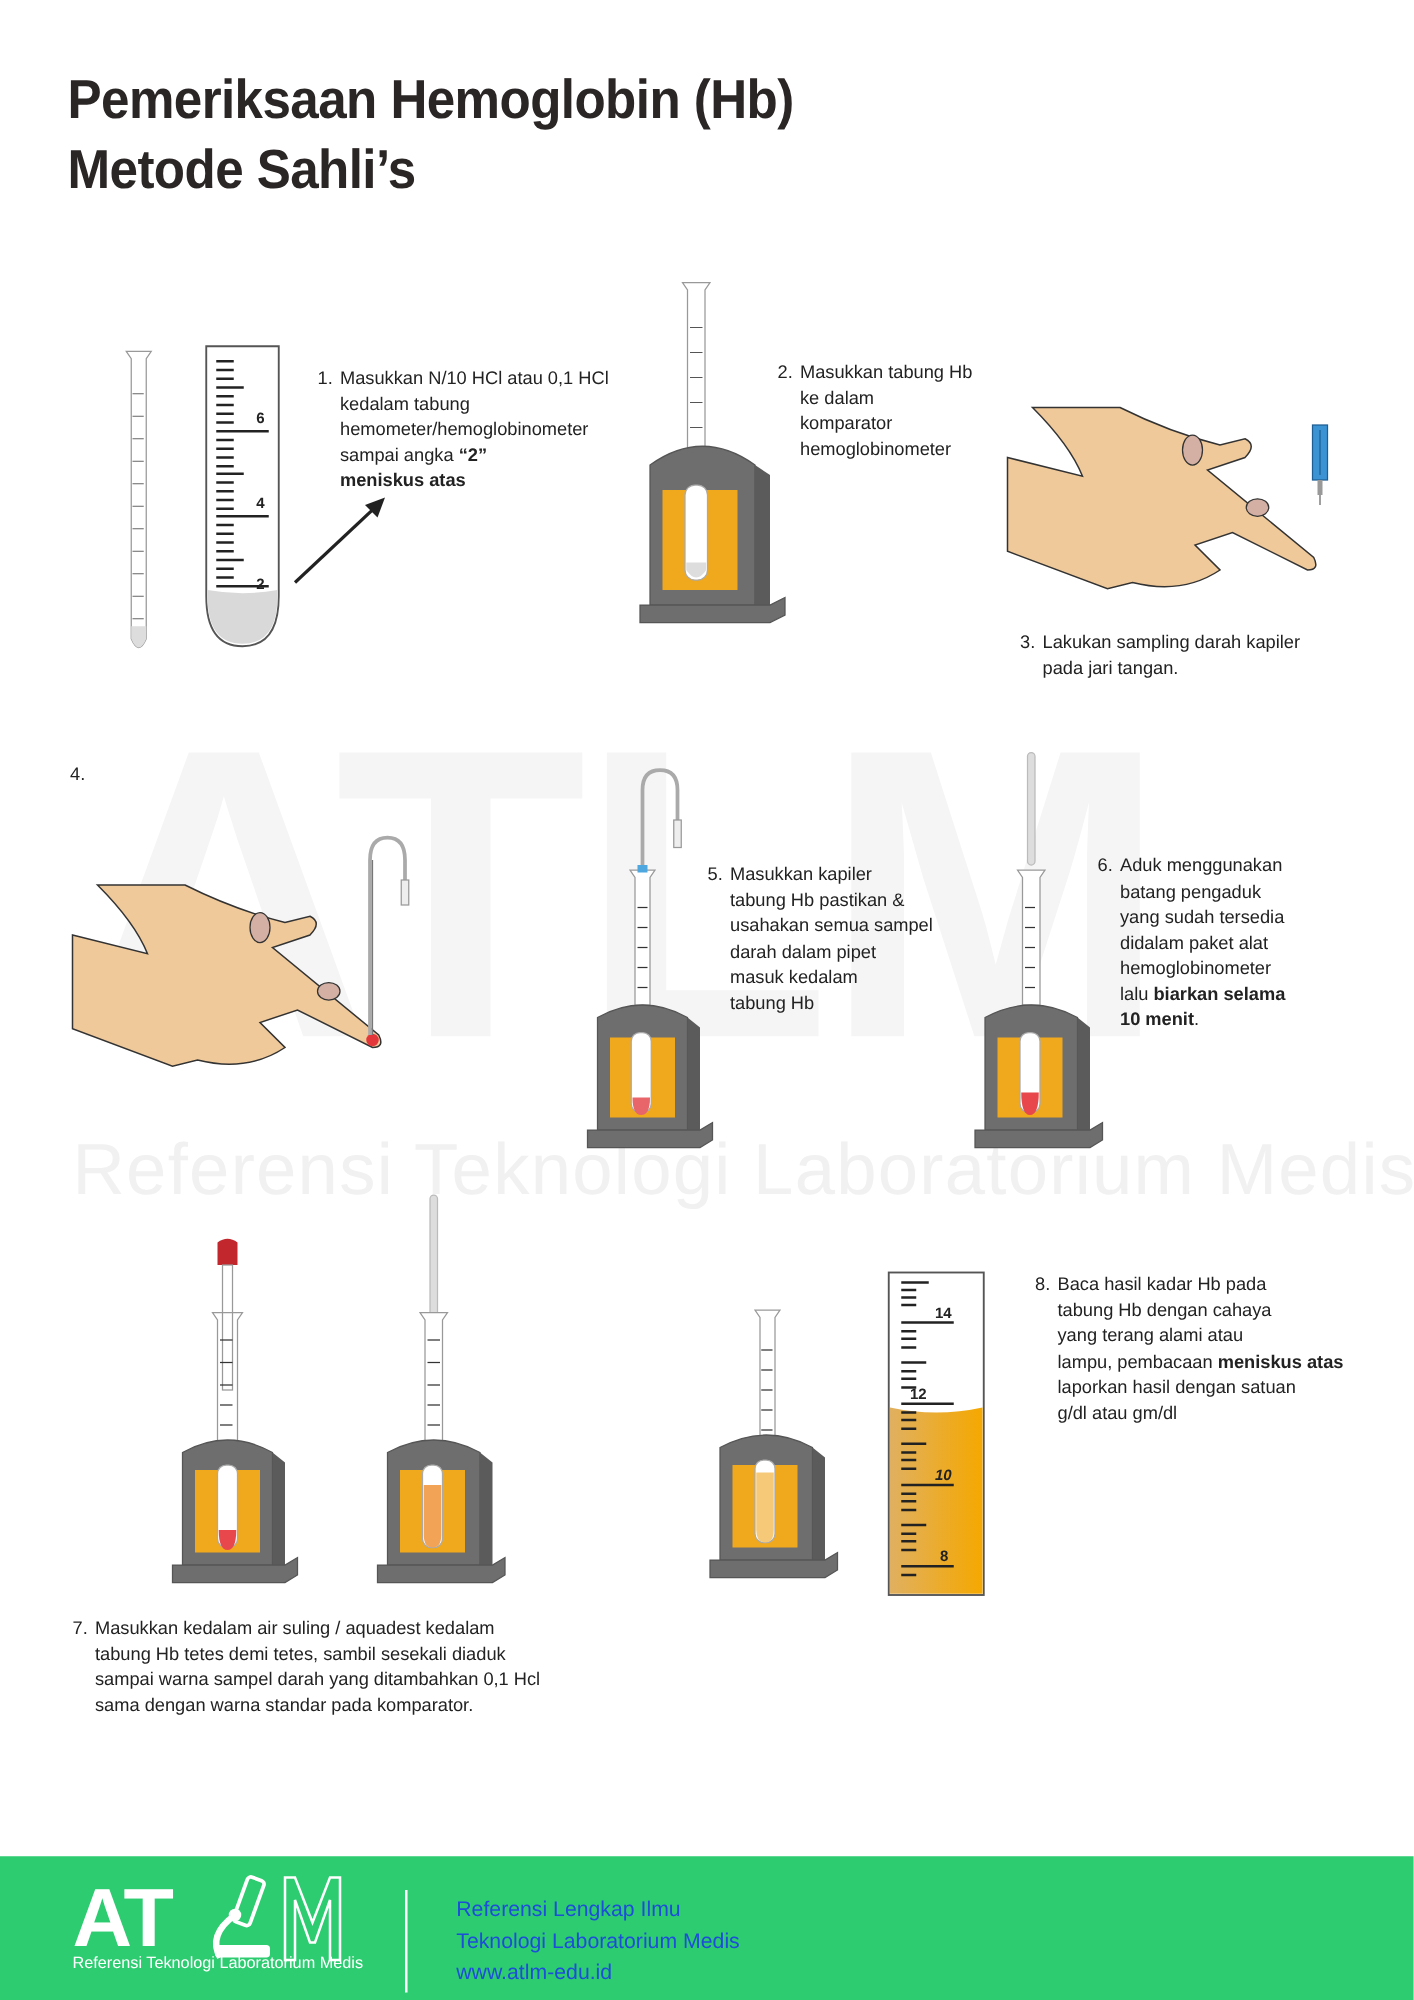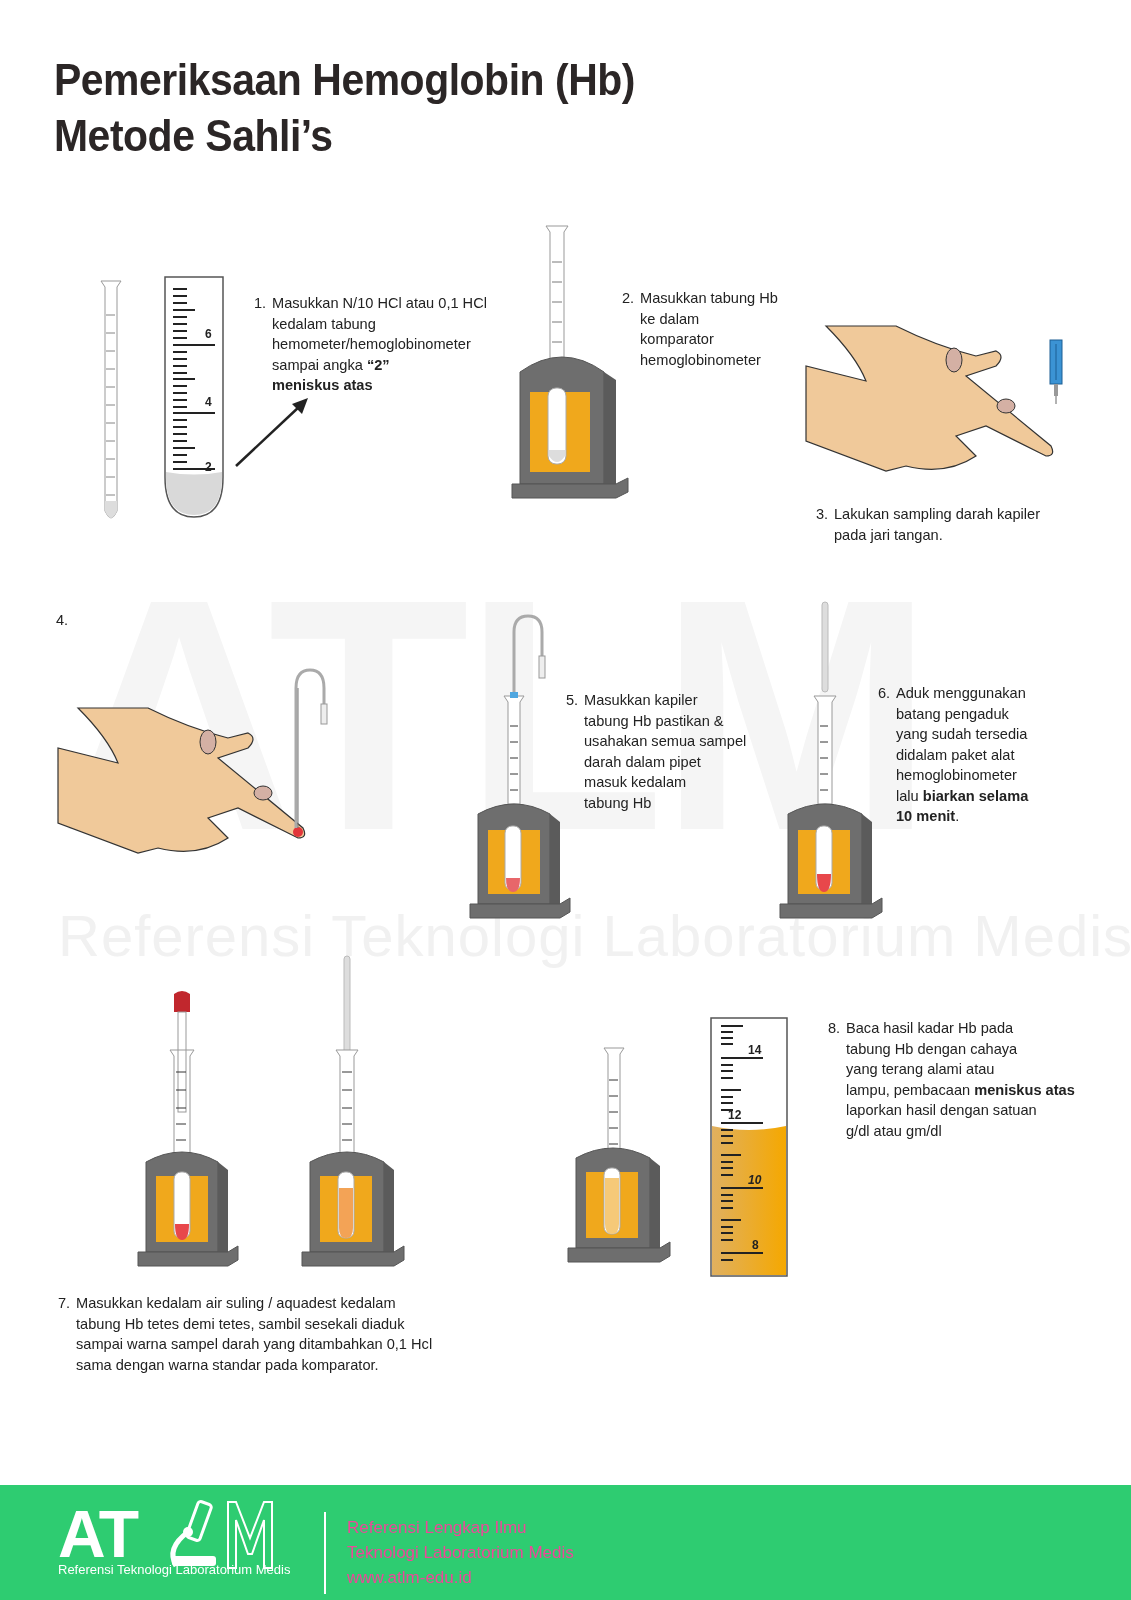--- a/index.html
+++ b/index.html
@@ -9,21 +9,21 @@
   .title { left:54px; top:52px; font-family:"Liberation Sans", sans-serif; font-weight:bold;
            font-size:44px; line-height:56px; color:#2b2626; letter-spacing:-0.5px; transform:scaleX(0.93); transform-origin:left top; }
   .step { font-size:14.6px; line-height:20.5px; color:#222; }
   .step .num { position:absolute; left:0; top:0; }
   .step .body { padding-left:18px; }
   .step b { font-weight:bold; }
   .wm-text { left:58px; top:902px; font-size:58px; color:#f1f1f1; letter-spacing:1px; white-space:nowrap; }
   .wm-big { left:60px; top:550px; font-size:330px; font-weight:bold; color:#f5f5f5; letter-spacing:-6px; white-space:nowrap; line-height:1; }
   .footer { left:0; top:1485px; width:1131px; height:115px; background:#2ecc71; }
   .ft-divider { left:324px; top:1512px; width:2px; height:82px; background:#ffffff; }
-  .ft-line { color:#ec4899; font-size:17px; line-height:25px; }
+  .ft-line { color:#1d4ed8; font-size:17px; line-height:25px;margin-left:18px; }
   .ft-logo-sub { color:#fff; font-size:13px; }
   svg { overflow:visible; }
 </style>
 </head>
 <body>
 
 <div class="abs wm-big">ATLM</div>
 <div class="abs wm-text">Referensi Teknologi Laboratorium Medis</div>
 
 <div class="abs title">

